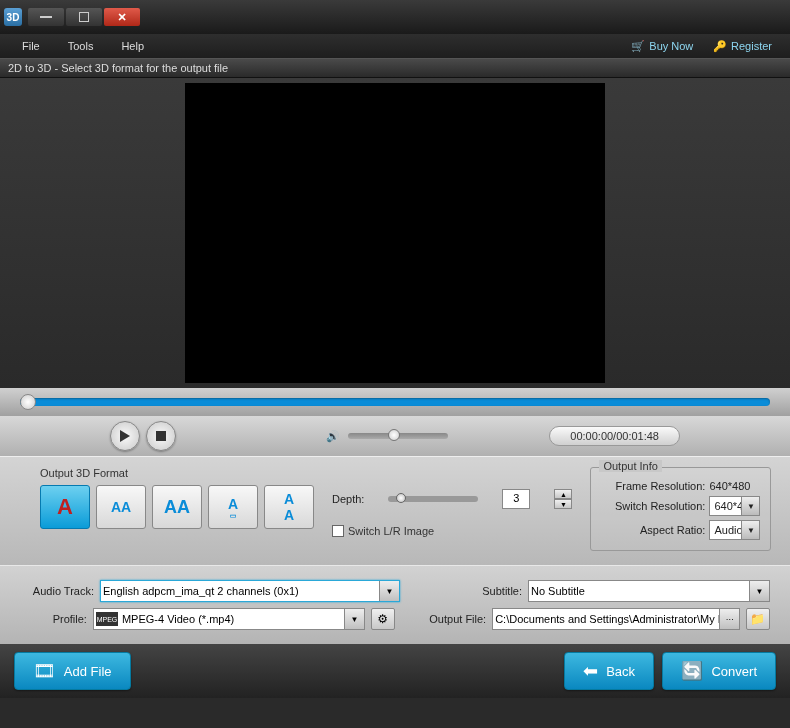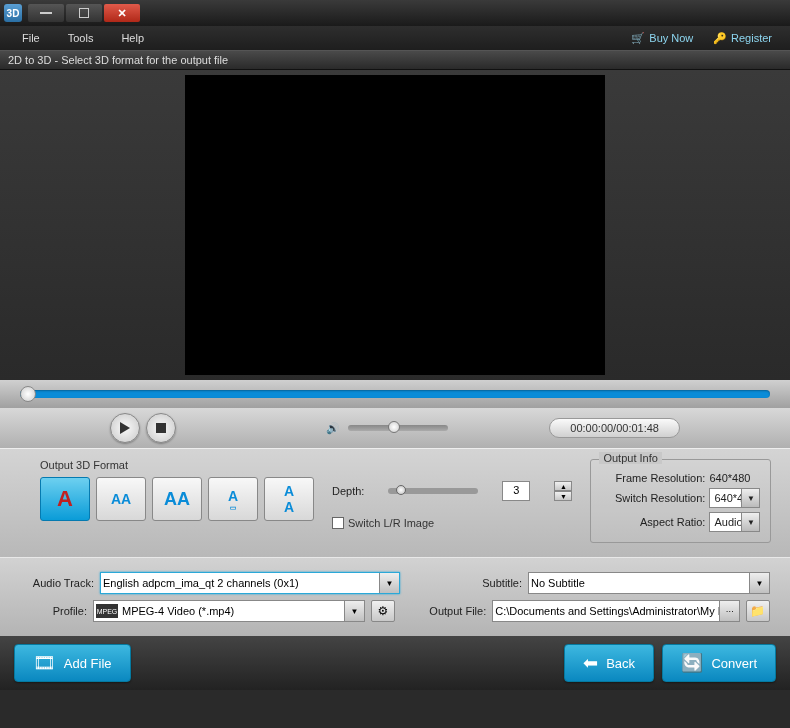--- a/index.html
+++ b/index.html
@@ -1,19 +1,19 @@
 <!DOCTYPE html>
 <html><head>
 <meta charset="utf-8">
 <style>
 * { margin: 0; padding: 0; box-sizing: border-box; font-family: Arial, sans-serif; }
 body { width: 790px; height: 728px; background: #2a2a2a; overflow: hidden; font-size: 11px; }
 
 
-.titlebar { height: 26px; background: linear-gradient(#3a3a3a, #1a1a1a); display: flex; align-items: center; padding: 0 4px; color: #ddd; }
+.titlebar { height: 34px; background: linear-gradient(#3a3a3a, #1a1a1a); display: flex; align-items: center; padding: 0 4px; color: #ddd; }
 .titlebar .logo { width: 18px; height: 18px; background: linear-gradient(#5a9fd4, #2a6fa4); border-radius: 3px; margin-right: 6px; display:flex; align-items:center; justify-content:center; font-size:10px; color:#fff; font-weight:bold; }
 .titlebar .title { flex: 1; font-size: 12px; font-weight: bold; }
 .win-btns { display: flex; gap: 2px; }
 .win-btn { width: 36px; height: 18px; border-radius: 2px; display: flex; align-items: center; justify-content: center; cursor: pointer; }
 .win-min, .win-max { background: linear-gradient(#555, #333); color: #ccc; }
 .win-close { background: linear-gradient(#e05a4a, #b02818); color: #fff; font-weight: bold; }
 
 
 .menubar { height: 24px; background: linear-gradient(#2e2e2e, #1e1e1e); display: flex; align-items: center; padding: 0 8px; color: #ddd; font-size: 11px; }
 .menubar .menu-item { padding: 4px 14px; cursor: pointer; }
@@ -64,21 +64,21 @@
 .output-info { margin-left: auto; border: 1px solid #999; border-radius: 3px; padding: 8px 10px 6px; width: 276px; position: relative; background: rgba(255,255,255,0.05); }
 .output-info .legend { position: absolute; top: -8px; left: 8px; background: #c8c8c8; padding: 0 4px; font-size: 11px; color: #333; }
 .oi-row { display: flex; align-items: center; margin: 4px 0; font-size: 11px; color: #222; }
 .oi-label { width: 108px; text-align: right; padding-right: 4px; }
 .oi-val { color: #222; }
 .combo { flex: 1; height: 20px; background: #fff; border: 1px solid #888; display: flex; align-items: center; padding: 0 4px; font-size: 11px; position: relative; }
 .combo .dd { position: absolute; right: 0; top: 0; width: 18px; height: 100%; background: linear-gradient(#eee,#bbb); border-left: 1px solid #888; display:flex; align-items:center; justify-content:center; font-size:8px; cursor:pointer; }
 
 
 .low-panel { background: linear-gradient(#d2d2d2, #b4b4b4); padding: 8px 20px; border-top: 1px solid #e8e8e8; }
-.low-row { display: flex; align-items: center; margin: 6px 0; gap: 6px; justify-content: flex-end; }
+.low-row { display: flex; align-items: center; margin: 6px 0; gap: 6px; }
 .low-label { width: 74px; text-align: right; font-size: 11px; color: #222; }
 .lr-combo { height: 22px; background: #fff; border: 1px solid #888; display: flex; align-items: center; padding: 0 2px; font-size: 11px; position: relative; }
 .lr-combo.active { border: 1px solid #2aa8d8; box-shadow: 0 0 2px #2aa8d8; }
 .lr-combo .dd { position: absolute; right: 0; top: 0; width: 20px; height: 100%; background: linear-gradient(#eee,#c0c0c0); border-left: 1px solid #888; display:flex; align-items:center; justify-content:center; font-size:8px; cursor:pointer; }
 .icon-btn { width: 26px; height: 22px; background: linear-gradient(#f0f0f0,#c8c8c8); border: 1px solid #888; border-radius: 2px; display:flex; align-items:center; justify-content:center; cursor:pointer; font-size:12px; }
 .profile-icon { width: 22px; height: 14px; background: #333; color: #fff; font-size: 7px; display:flex; align-items:center; justify-content:center; margin-right: 4px; }
 
 
 .bottom-bar { height: 54px; background: linear-gradient(#444, #222); display: flex; align-items: center; padding: 0 14px; gap: 8px; }
 .big-btn { height: 38px; display: flex; align-items: center; gap: 8px; padding: 0 18px; border-radius: 4px; cursor: pointer; font-size: 13px; color: #fff; border: 1px solid #057aa0; background: linear-gradient(#3db8e0, #0a88c0); box-shadow: 0 1px 2px rgba(0,0,0,0.4); }

